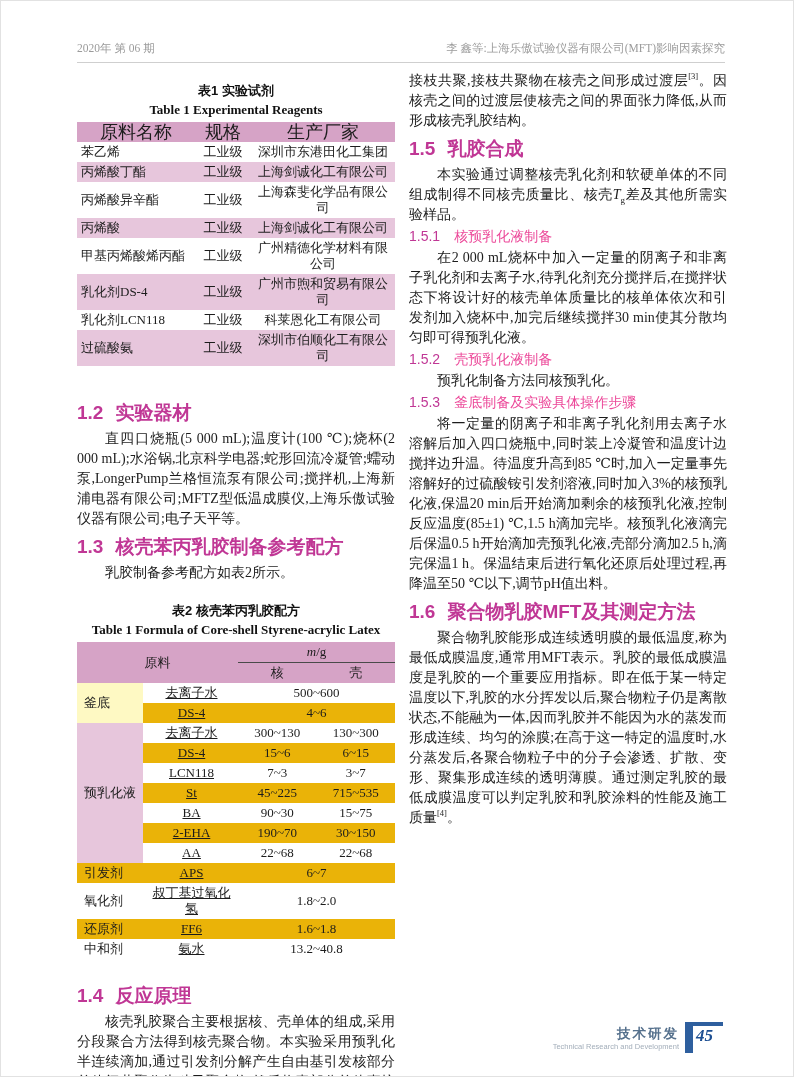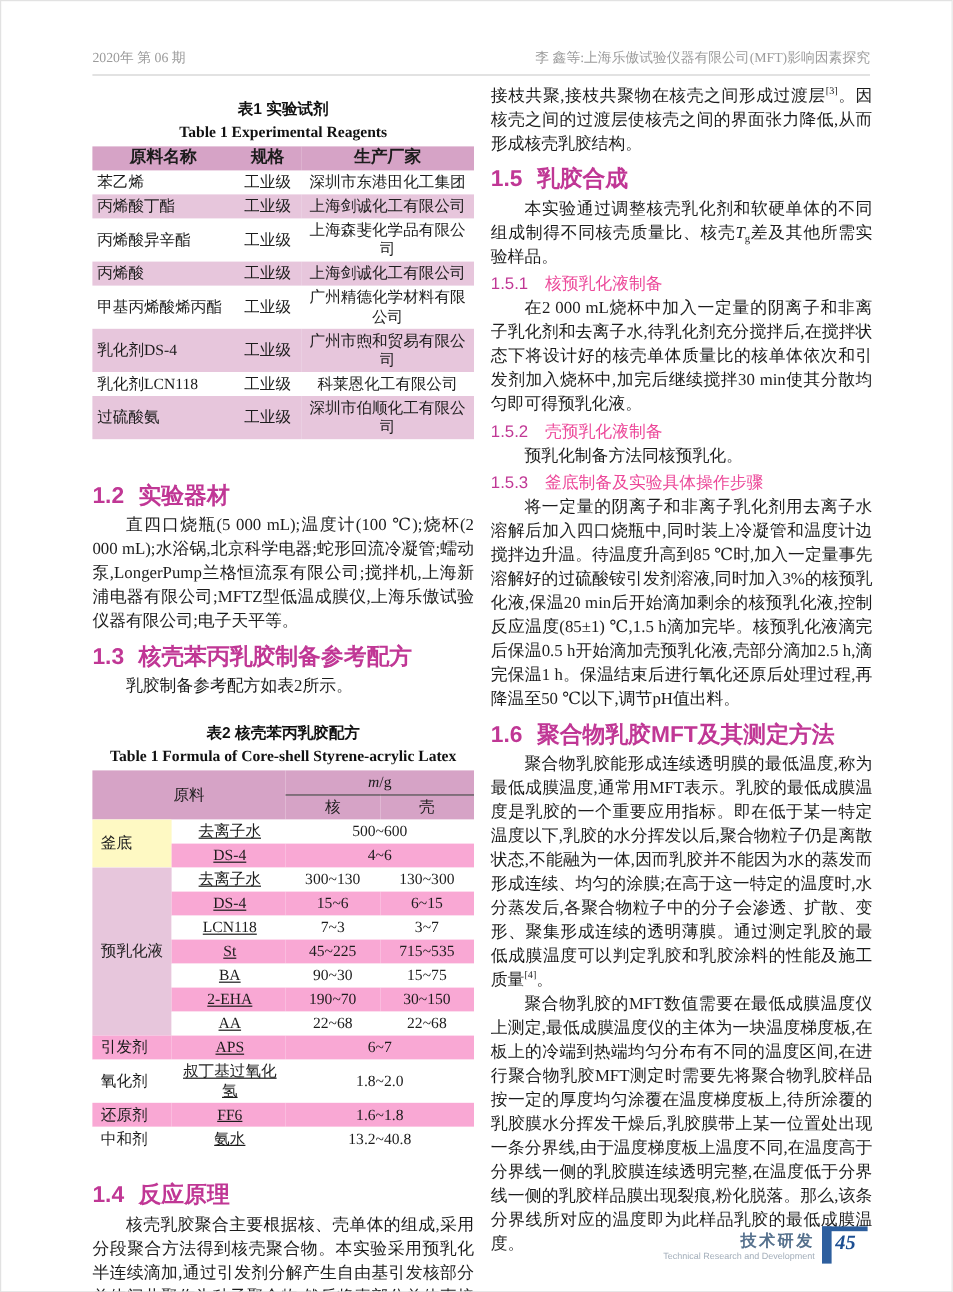--- a/index.html
+++ b/index.html
@@ -33,33 +33,33 @@
   
   .tcap-zh{margin-top:10px;text-align:center;font-size:13px;font-weight:bold;line-height:19px;
            font-family:"Liberation Sans","DejaVu Sans",sans-serif;color:#111;}
   .tcap-en{text-align:center;font-size:13px;font-weight:bold;line-height:19px;
            font-family:"Liberation Serif","DejaVu Serif",serif;color:#111;}
   .cap-gap{margin-top:18px;}
   
   table{border-collapse:collapse;width:100%;margin-top:3px;font-size:13px;}
   th,td{padding:2px 2px;font-weight:normal;line-height:16px;}
   .t1 thead tr{background:#d6a3c6;}
-  .t1 th{font-size:14px;font-weight:bold;}
+  .t1 th{font-size:18px;}
   .t1 tbody tr:nth-child(even){background:#e7c6dc;}
   .t1 td.c1{text-align:left;padding-left:4px;width:112px;}
   .t1 td.c2,.t1 th.c2{text-align:center;width:52px;}
   .t1 td.c3,.t1 th.c3{text-align:center;}
   .t1 th.c1{text-align:center;}
   
   .t2 tr.ph{background:#d6a3c6;}
   .t2 .th-material{text-align:center;width:160px;}
   .t2 .th-mg{text-align:center;border-bottom:1px solid #4a4a4a;}
   .t2 .th-sub{text-align:center;width:79px;}
   .t2 tr.rw{background:#ffffff;}
-  .t2 tr.rp{background:#f9a8d4;}
+  .t2 tr.rp{background:#eab308;}
   .t2 td.grp{text-align:left;padding-left:7px;width:64px;}
   .t2 td.g-white{background:#fef9c3;}
   .t2 td.g-pink{background:#e7c6dc;}
   .t2 td.mat{text-align:center;padding-left:4px;width:96px;text-decoration:underline;}
   .t2 td.val{text-align:center;}
   
   .footer{position:absolute;top:1021px;right:70px;display:flex;align-items:flex-start;gap:6px;}
   .footer-text{text-align:right;line-height:1;margin-top:5px;}
   .footer-zh{font-size:13.5px;font-weight:bold;color:#56718d;letter-spacing:2px;
              font-family:"Liberation Sans","DejaVu Sans",sans-serif;}
@@ -256,21 +256,20 @@
 
       <div class="h3">
         <span class="hnum">1.5.3</span><span class="htitle">釜底制备及实验具体操作步骤</span>
       </div>
       <p class="body">将一定量的阴离子和非离子乳化剂用去离子水溶解后加入四口烧瓶中,同时装上冷凝管和温度计边搅拌边升温。待温度升高到85 ℃时,加入一定量事先溶解好的过硫酸铵引发剂溶液,同时加入3%的核预乳化液,保温20 min后开始滴加剩余的核预乳化液,控制反应温度(85±1) ℃,1.5 h滴加完毕。核预乳化液滴完后保温0.5 h开始滴加壳预乳化液,壳部分滴加2.5 h,滴完保温1 h。保温结束后进行氧化还原后处理过程,再降温至50 ℃以下,调节pH值出料。</p>
 
       <div class="h2">
         <span class="hnum">1.6</span><span class="htitle">聚合物乳胶MFT及其测定方法</span>
       </div>
       <p class="body"><span>聚合物乳胶能形成连续透明膜的最低温度,称为最低成膜温度,通常用MFT表示。乳胶的最低成膜温度是乳胶的一个重要应用指标。即在低于某一特定温度以下,乳胶的水分挥发以后,聚合物粒子仍是离散状态,不能融为一体,因而乳胶并不能因为水的蒸发而形成连续、均匀的涂膜;在高于这一特定的温度时,水分蒸发后,各聚合物粒子中的分子会渗透、扩散、变形、聚集形成连续的透明薄膜。通过测定乳胶的最低成膜温度可以判定乳胶和乳胶涂料的性能及施工质量</span><sup class="ref">[4]</sup><span>。</span></p>
-      <p class="body">聚合物乳胶的MFT数值需要在最低成膜温度仪上测定,最低成膜温度仪的主体为一块温度梯度板,在板上的冷端到热端均匀分布有不同的温度区间,在进行聚合物乳胶MFT测定时需要先将聚合物乳胶样品按一定的厚度均匀涂覆在温度梯度板上,待所涂覆的乳胶膜水分挥发干燥后,乳胶膜带上某一位置处出现一条分界线,由于温度梯度板上温度不同,在温度高于分界线一侧的乳胶膜连续透明完整,在温度低于分界线一侧的乳胶样品膜出现裂痕,粉化脱落。那么,该条分界线所对应的温度即为此样品乳胶的最低成膜温度。</p>
     </div>
 
   </div>
 
   <div class="footer">
     <div class="footer-text">
       <div class="footer-zh">技术研发</div>
       <div class="footer-en">Technical Research and Development</div>
     </div>
     <div class="page-box">

